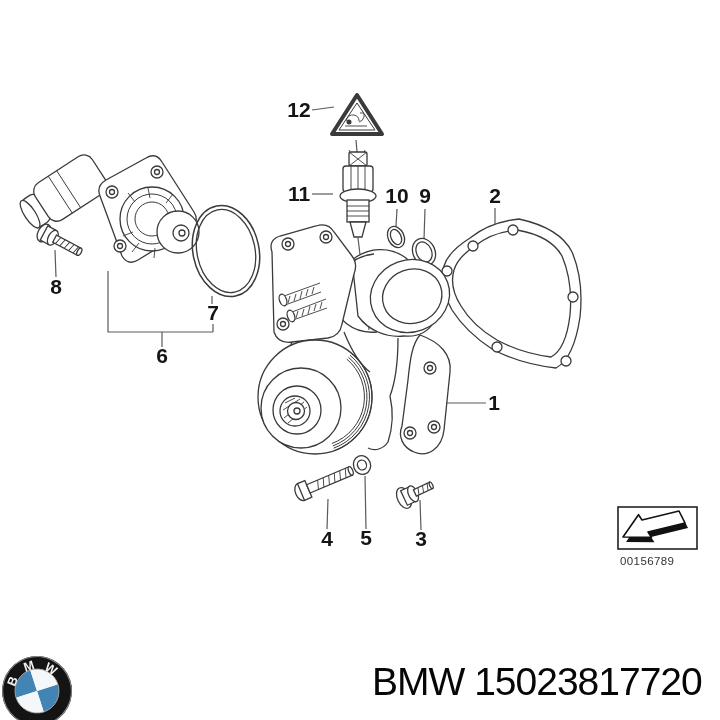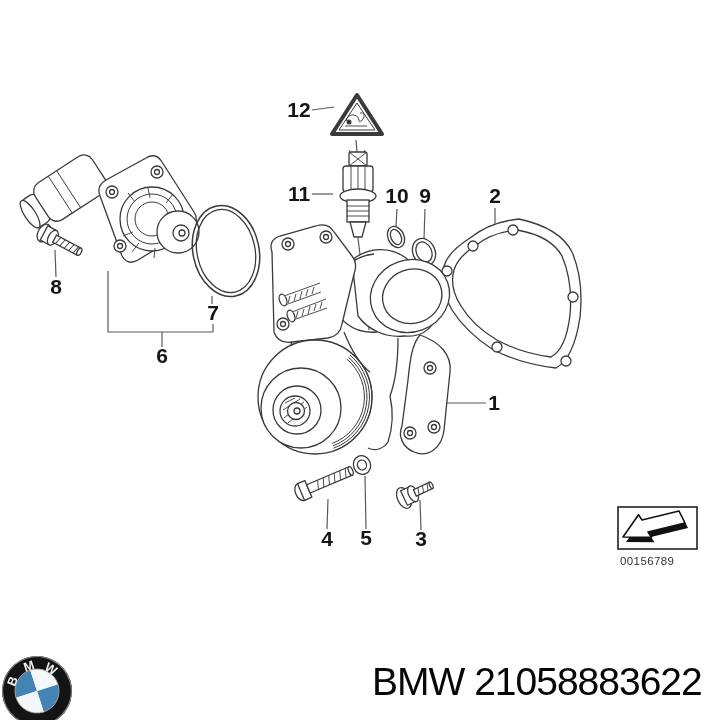--- a/index.html
+++ b/index.html
@@ -245,15 +245,15 @@
       <path d="M 0,0 L 0,-22 A 22,22 0 0 1 22,0 Z" fill="#f4f8fa"></path>
       <path d="M 0,0 L 0,22 A 22,22 0 0 1 -22,0 Z" fill="#f4f8fa"></path>
       <circle cx="0" cy="0" r="22" fill="none" stroke="#9a9a9a" stroke-width="0.8"></circle>
       <text class="logoletter" x="0" y="0" transform="translate(-20,-16.7) rotate(-50)" dominant-baseline="central">B</text>
       <text class="logoletter" x="0" y="0" transform="translate(0,-26)" dominant-baseline="central">M</text>
       <text class="logoletter" x="0" y="0" transform="translate(20,-16.7) rotate(50)" dominant-baseline="central">W</text>
     </g>
   </svg>
 
   <div class="footer-text">
-    <span>BMW</span><span> </span><span>21058883622</span>
+    <span>BMW</span><span> </span><span>15023817720</span>
   </div>
 </div>
 
 </body></html>

